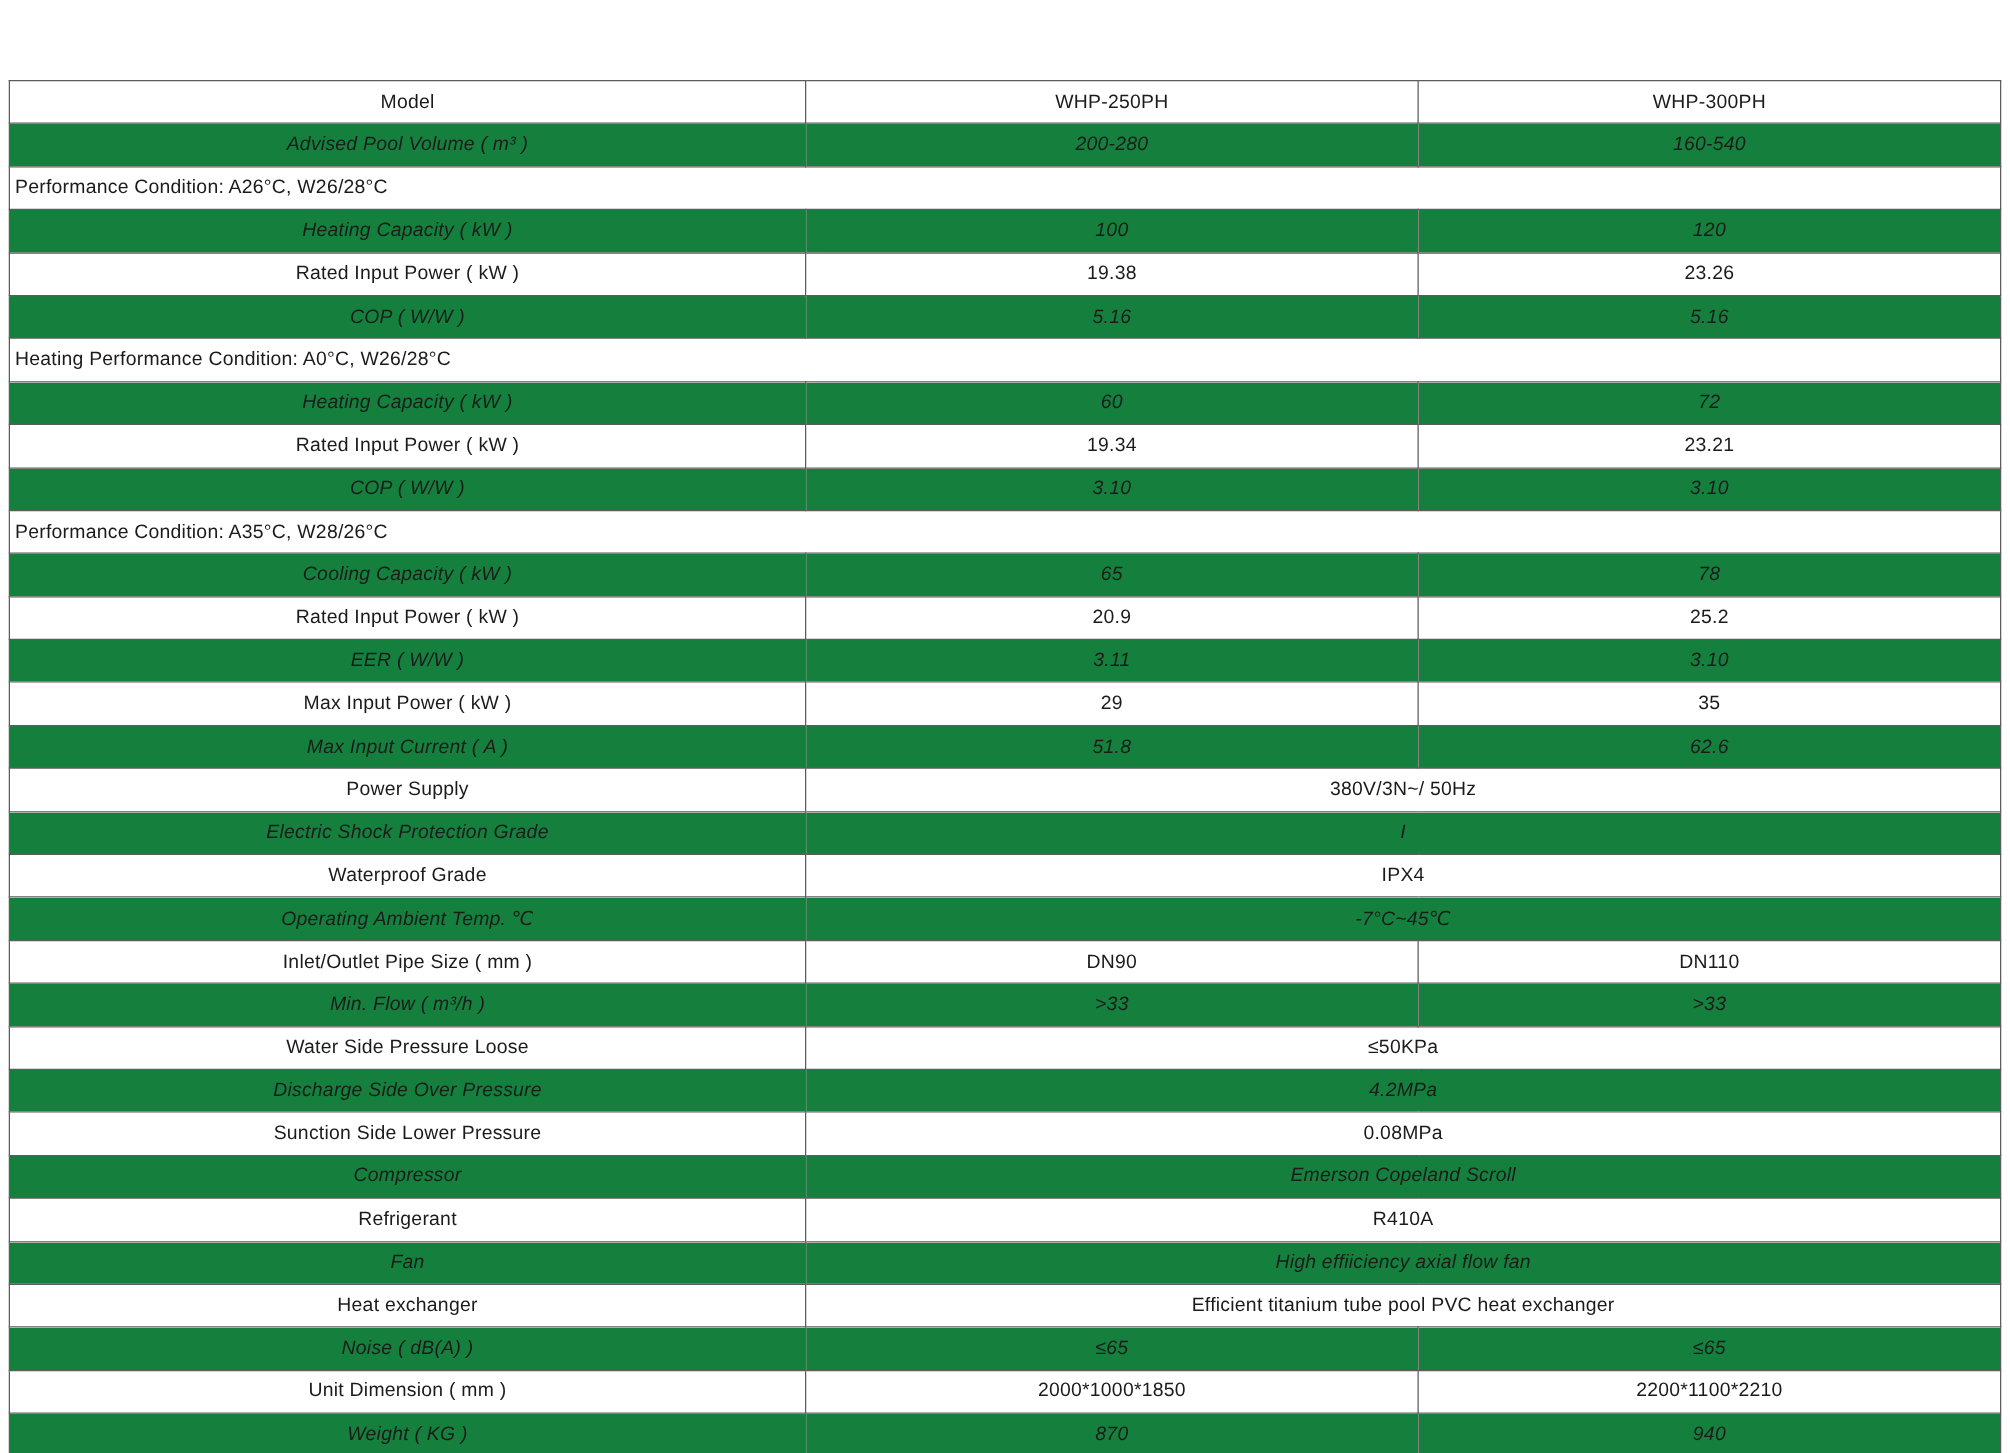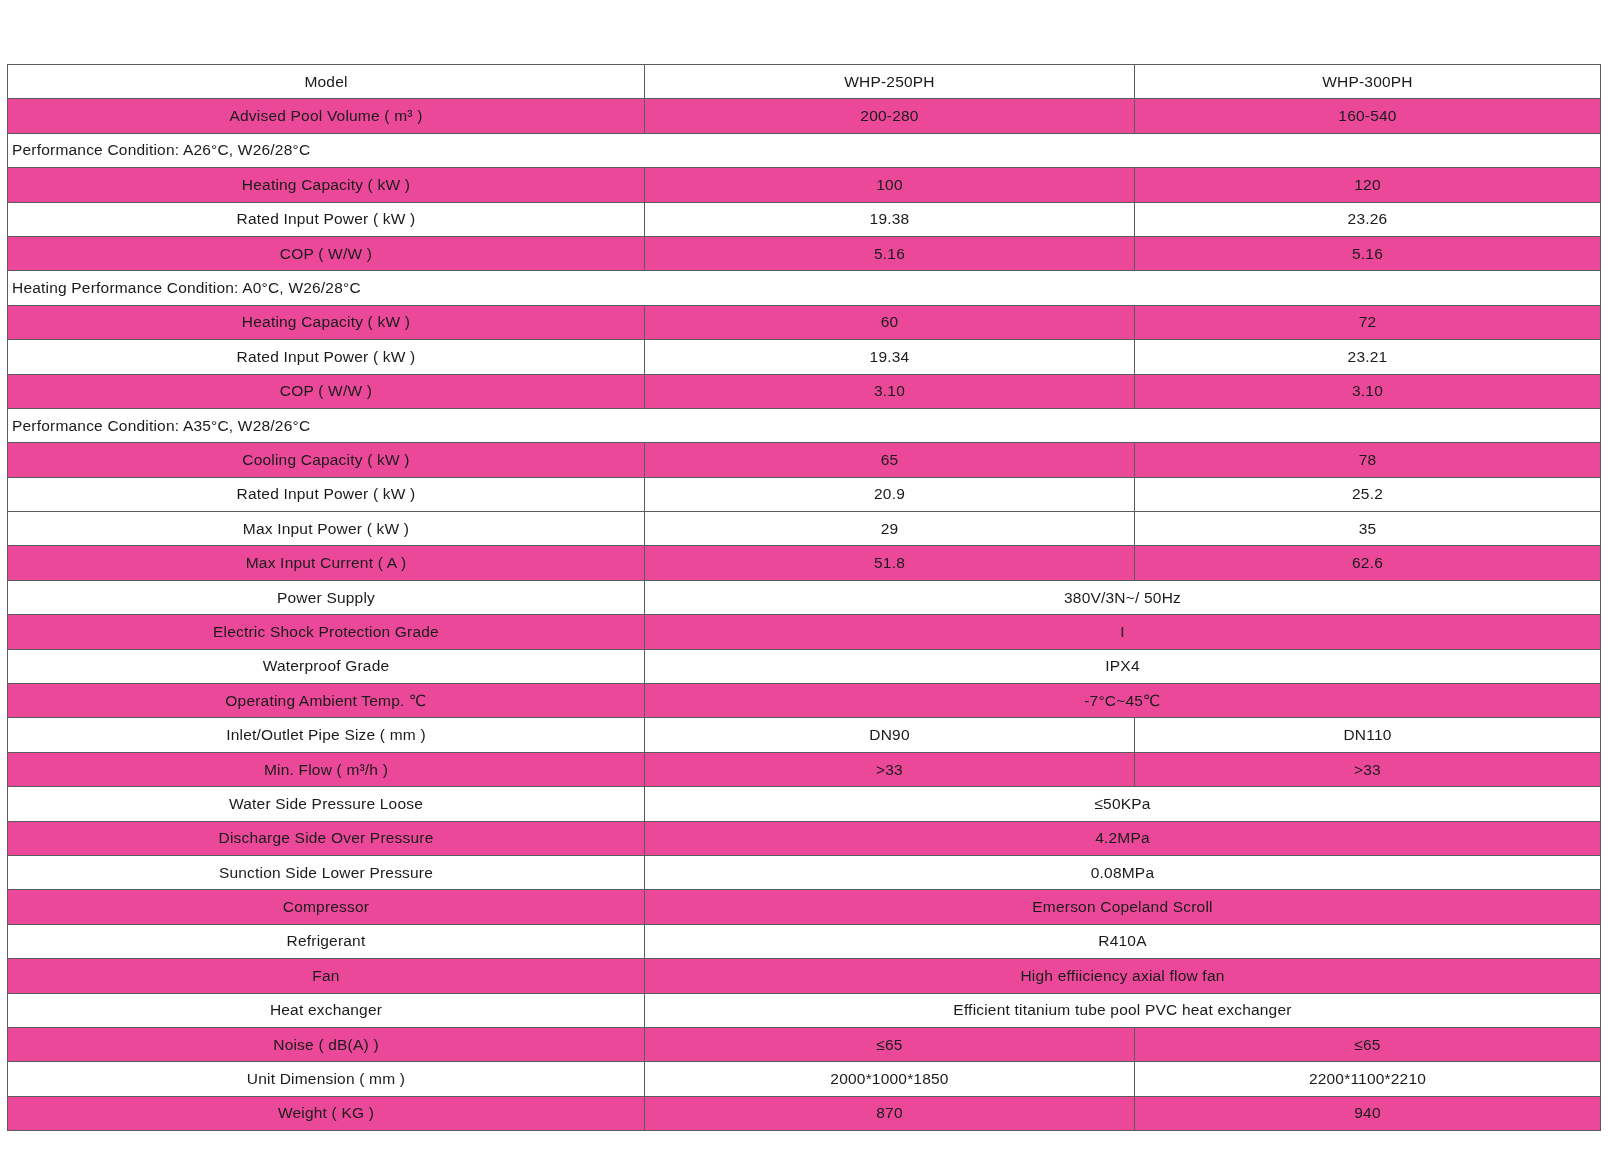--- a/index.html
+++ b/index.html
@@ -30,21 +30,21 @@
     border: 1px solid #5c5c5c;
     text-align: center;
     vertical-align: middle;
     font-size: 15.5px;
     color: #1b1b1b;
     padding: 0 4px;
     letter-spacing: 0.2px;
     white-space: nowrap;
     overflow: hidden;
   }
-  table.spec tr.shade td { background: #ec4899; }
+  table.spec tr.shade td { background: #15803d; font-style: italic; }
   table.spec td.section { text-align: left; }
 </style>
 </head>
 <body>
 
 <div class="table-wrap">
   <table class="spec">
     <colgroup>
       <col class="c1">
         <col class="c2">
@@ -103,20 +103,25 @@
         <tr class="shade">
           <td>Cooling Capacity ( kW )</td>
           <td>65</td>
           <td>78</td>
         </tr>
         <tr>
           <td>Rated Input Power ( kW )</td>
           <td>20.9</td>
           <td>25.2</td>
         </tr>
+        <tr class="shade">
+          <td>EER ( W/W )</td>
+          <td>3.11</td>
+          <td>3.10</td>
+        </tr>
         <tr>
           <td>Max Input Power ( kW )</td>
           <td>29</td>
           <td>35</td>
         </tr>
         <tr class="shade">
           <td>Max Input Current ( A )</td>
           <td>51.8</td>
           <td>62.6</td>
         </tr>

